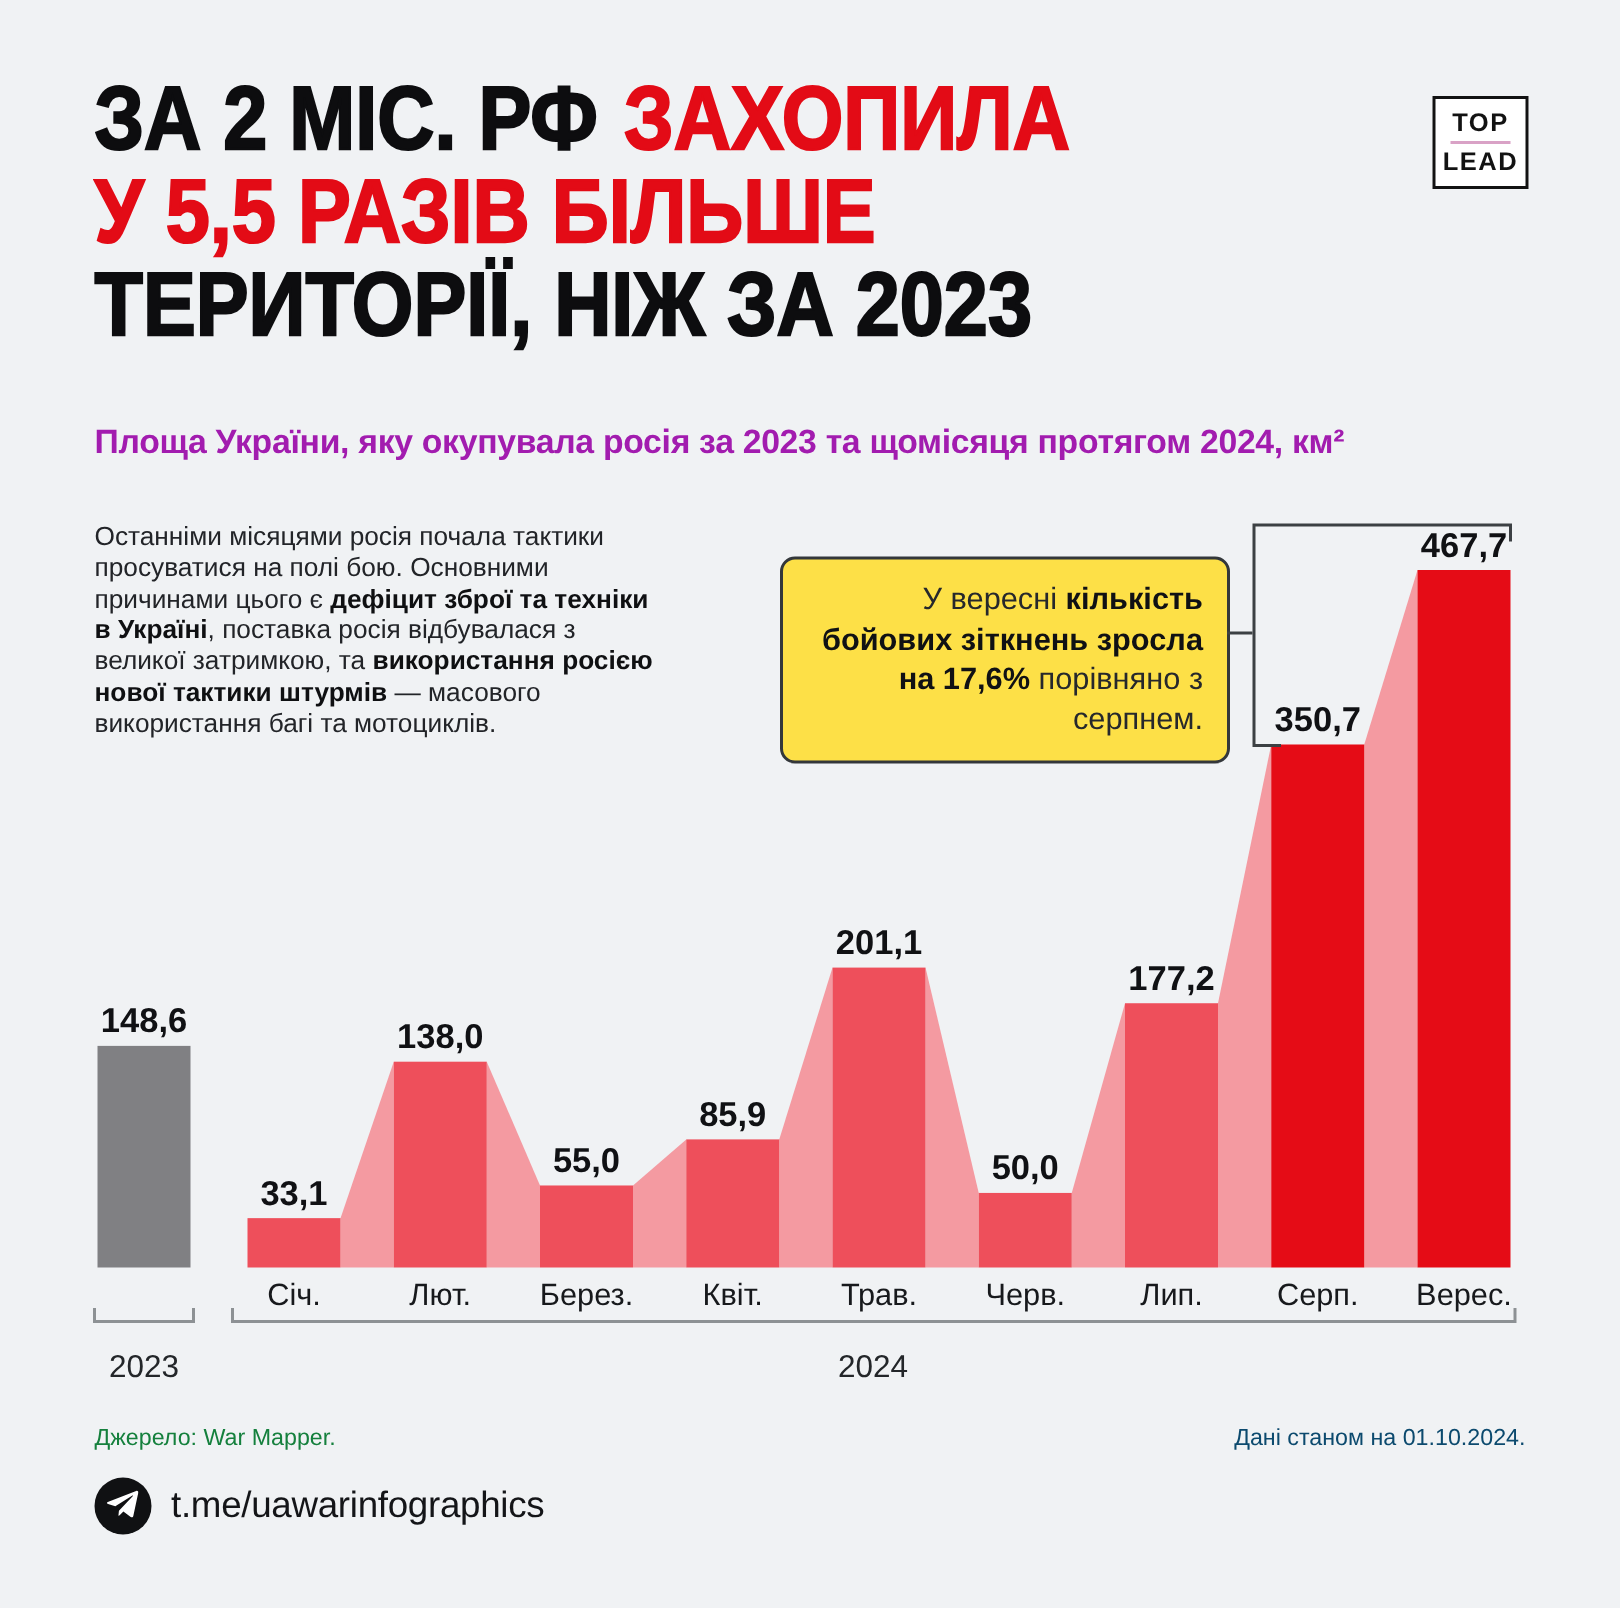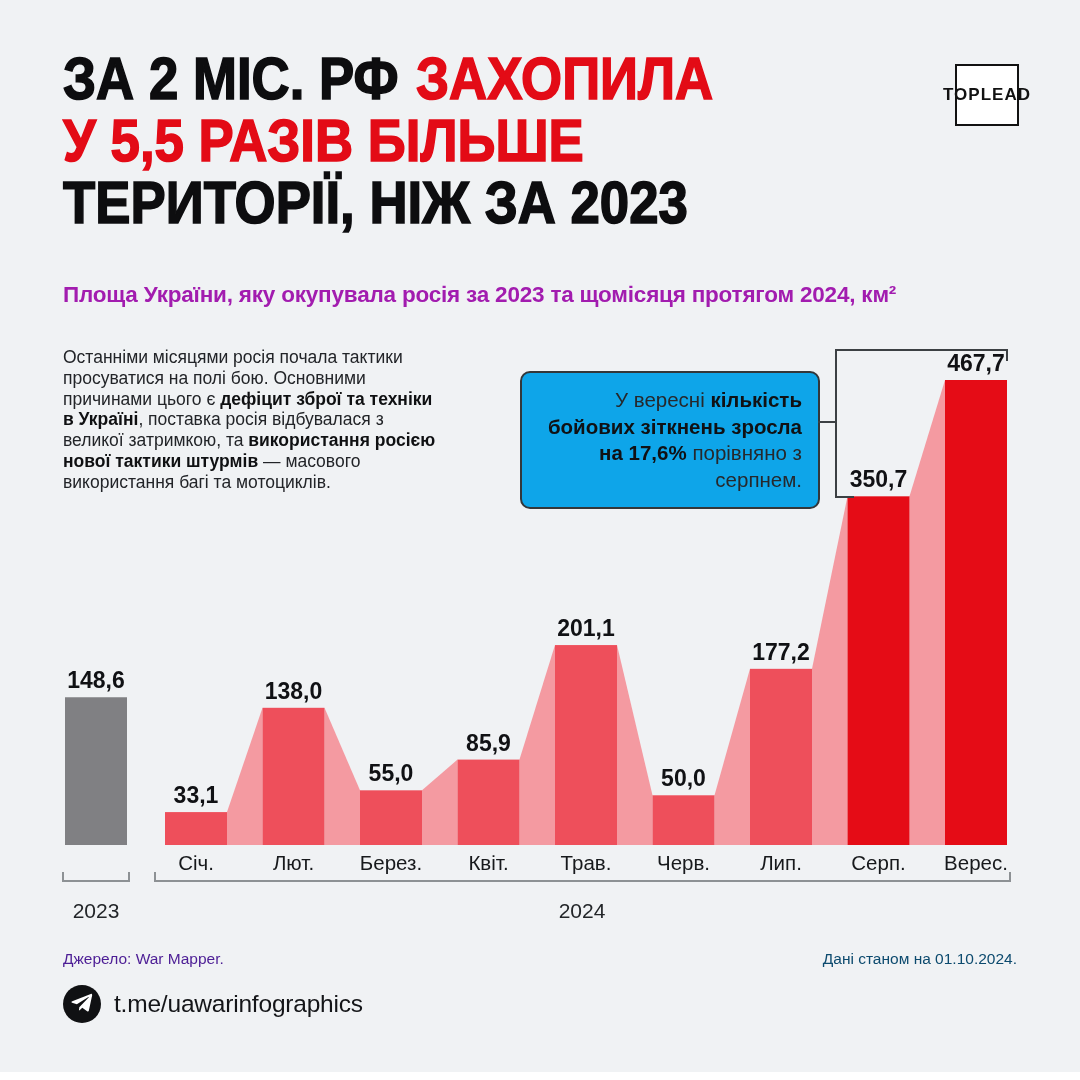--- a/index.html
+++ b/index.html
@@ -9,46 +9,46 @@
   
   .title-block{position:absolute;left:63px;top:48px;}
   .title-line{font-size:60px;font-weight:bold;line-height:62px;white-space:nowrap;
               letter-spacing:0px;-webkit-text-stroke:1.6px;transform:scaleX(.88);
               transform-origin:0 50%;color:#0d0d0f;}
   .title-red{color:#e30b16;}
   .title-line .title-red{margin-left:.33em;}
 
   
   .logo{position:absolute;left:955px;top:64px;width:64px;height:62px;background:#fff;
-        border:2px solid #121212;box-sizing:border-box;display:flex;flex-direction:row;
+        border:2px solid #121212;box-sizing:border-box;display:flex;flex-direction:column;
         align-items:center;justify-content:center;}
   .logo-word{font-size:17px;font-weight:600;letter-spacing:1px;color:#121212;line-height:20px;}
   .logo-divider{width:40px;height:2px;background:#d9a2c6;margin:2px 0;}
 
   
   .subtitle{position:absolute;left:63px;top:282px;width:980px;font-size:22.5px;
             font-weight:bold;letter-spacing:-.2px;color:#a21caf;}
 
   
   .description{position:absolute;left:63px;top:347px;width:382px;font-size:17.5px;
                line-height:20.8px;color:#222428;}
   .description b{color:#0f1012;}
 
   
   .callout{position:absolute;left:520px;top:371px;width:264px;padding:14px 16px;
-           border:2px solid #33373a;border-radius:10px;background:#0ea5e9;
+           border:2px solid #33373a;border-radius:10px;background:#fde047;
            font-size:20.5px;line-height:26.5px;color:#26282c;text-align:right;}
   .callout b{color:#101114;}
 
   
   #chart-svg{position:absolute;left:0;top:0;width:1080px;height:1080px;}
   #chart-svg text{font-family:"Liberation Sans","DejaVu Sans",sans-serif;}
 
   
-  .source-note{position:absolute;left:63px;top:950px;font-size:15.5px;color:#4c1d95;text-align:center;}
+  .source-note{position:absolute;left:63px;top:950px;font-size:15.5px;color:#15803d;text-align:center;}
   .asof-note{position:absolute;right:63px;top:950px;font-size:15.5px;color:#0c4a6e;}
   .tg-row{position:absolute;left:63px;top:985px;display:flex;align-items:center;text-align:right;}
   .tg-circle{width:38px;height:38px;border-radius:50%;background:#101113;display:flex;
              align-items:center;justify-content:center;}
   .tg-handle{margin-left:13px;font-size:24.5px;color:#141518;letter-spacing:-.2px;}
 </style>
 </head>
 <body>
 
 <div id="canvas">

